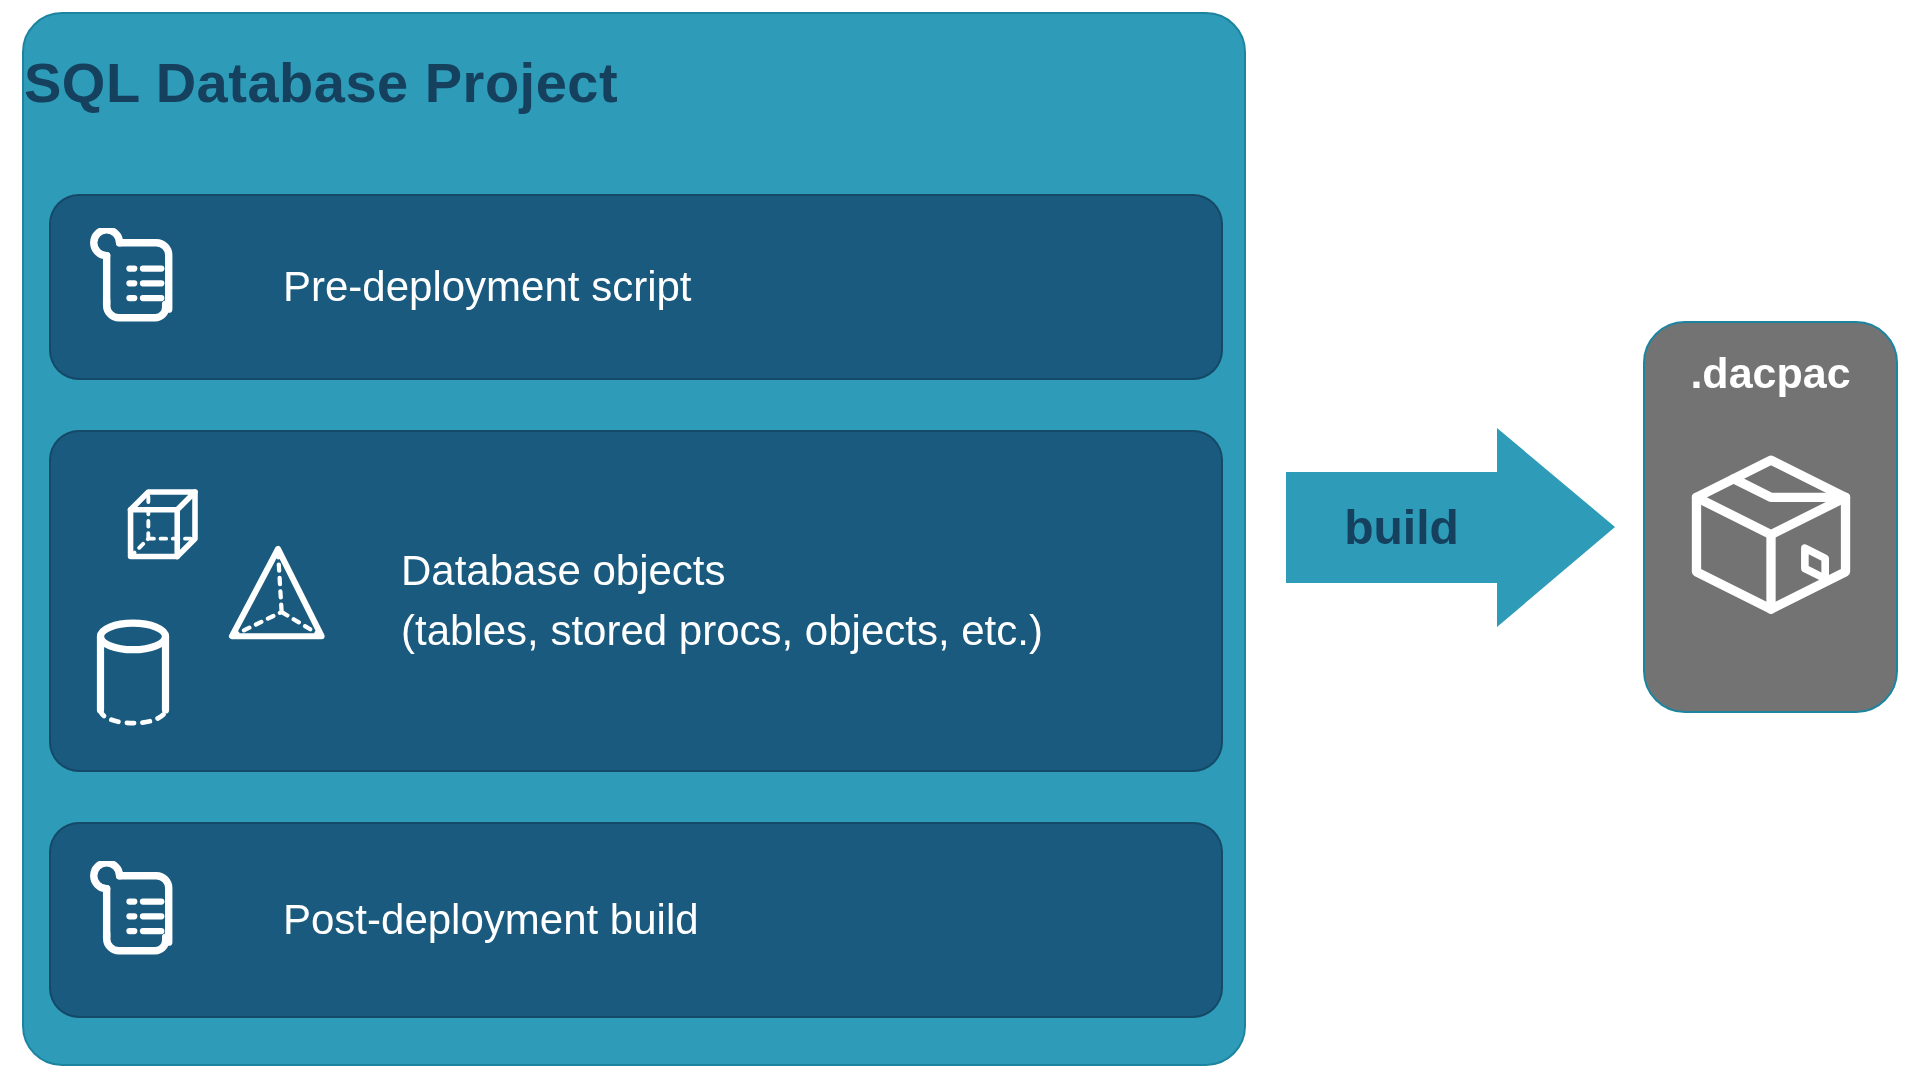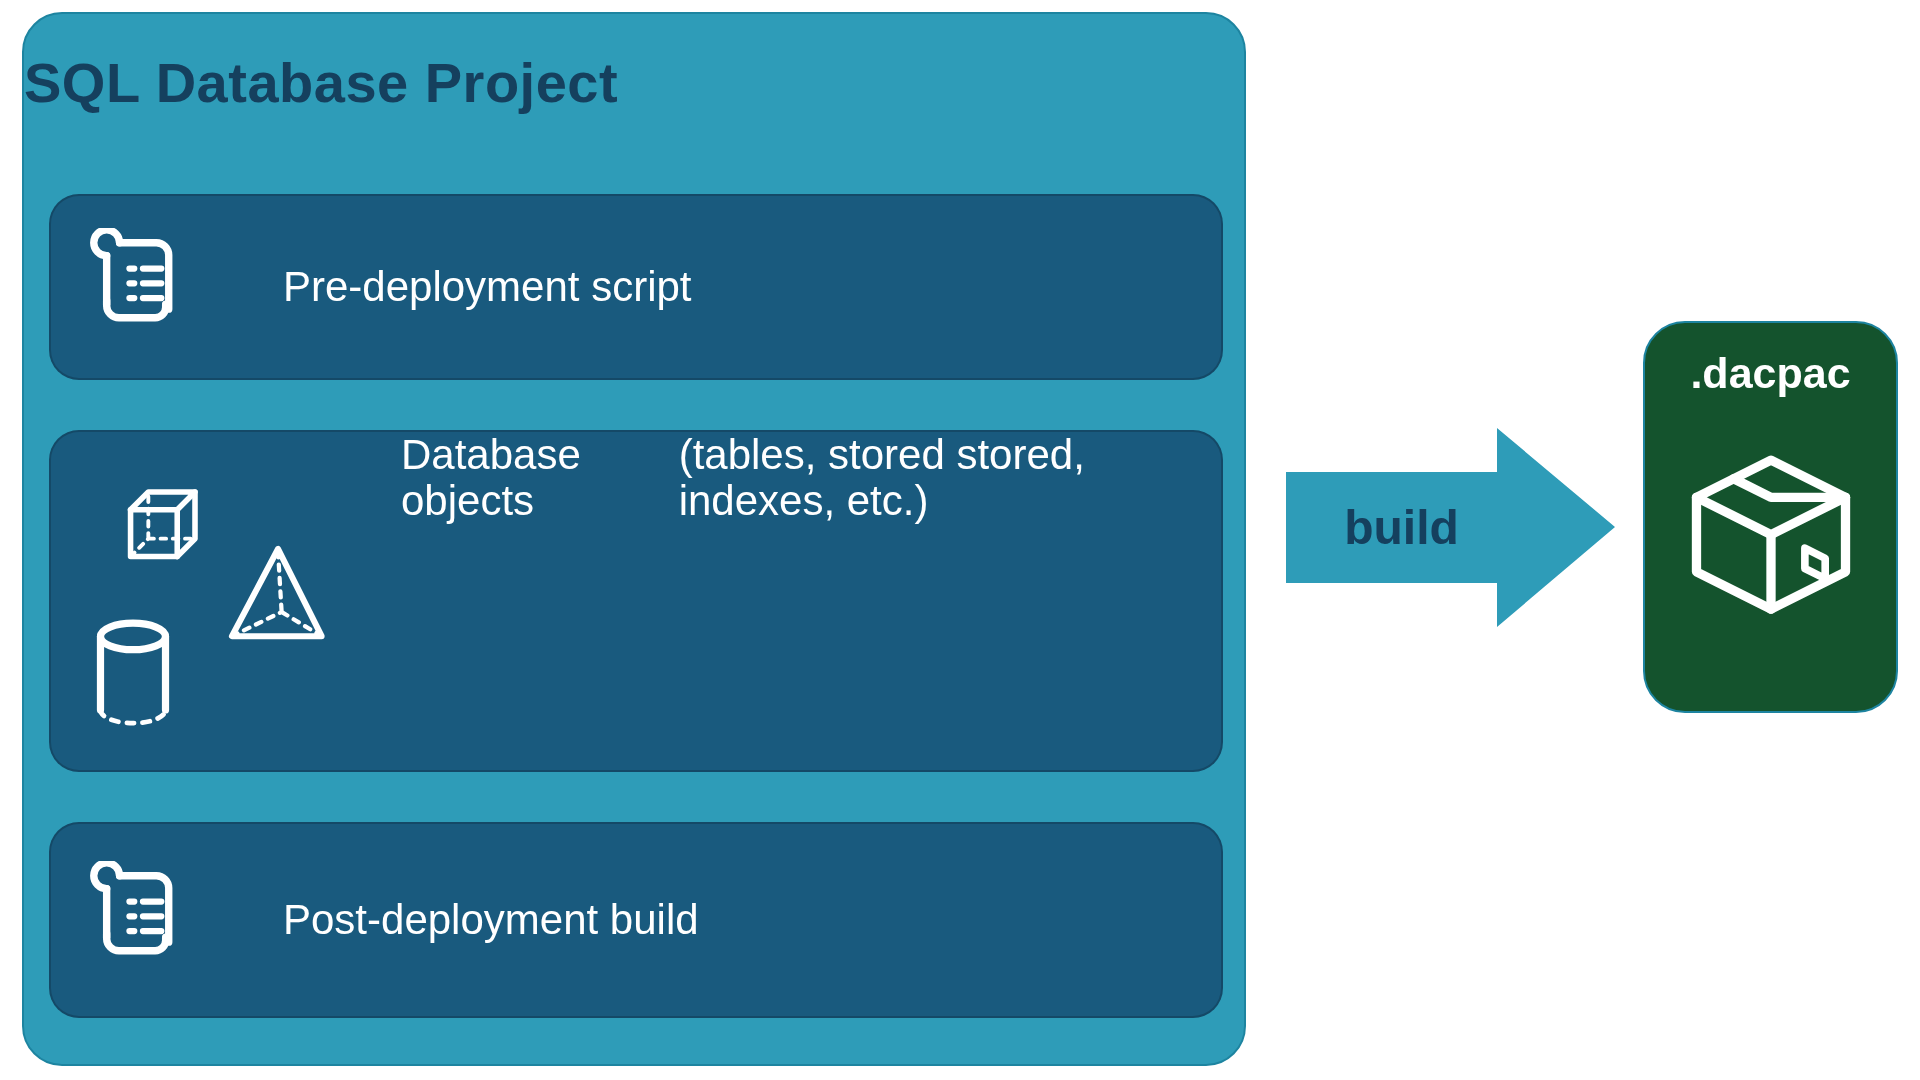--- a/index.html
+++ b/index.html
@@ -71,21 +71,21 @@
   .cube-icon     { left: 58px;  top: 40px;  width: 112px; height: 100px; }
   .pyramid-icon  { left: 164px; top: 104px; width: 126px; height: 118px; }
   .cylinder-icon { left: 36px;  top: 184px; width: 92px;  height: 118px; }
   .obj-icon svg { width: 100%; height: 100%; }
 
   .objects-text {
     position: absolute;
     left: 350px; top: 0;
     height: 100%;
     display: flex;
-    flex-direction: row;
+    flex-direction: column;
     justify-content: center;
     gap: 14px;
   }
   .objects-text .inner-label { line-height: 1.1; }
 
   
   .build-arrow {
     position: absolute;
     left: 1286px; top: 428px;
     width: 330px; height: 199px;
@@ -102,21 +102,21 @@
     font-size: 48px;
     font-weight: bold;
     color: #15405e;
   }
 
   
   .dacpac-box {
     position: absolute;
     left: 1643px; top: 321px;
     width: 255px; height: 392px;
-    background: #14532d;
+    background: #737373;
     border: 2px solid #1d84a0;
     border-radius: 42px;
     box-sizing: border-box;
   }
   .dacpac-label {
     position: absolute;
     top: 26px; left: 0;
     width: 100%;
     text-align: center;
     font-size: 43px;
@@ -171,21 +171,21 @@
       </span>
       <span class="icon obj-icon cylinder-icon">
         <svg viewBox="0 0 72 98" fill="none" stroke="#ffffff" stroke-width="6" stroke-linecap="round" stroke-linejoin="round">
           <ellipse cx="36" cy="17" rx="27" ry="11"></ellipse>
           <path d="M9 17 V78 M63 17 V78"></path>
           <path d="M9 78 a27 11 0 0 0 54 0" stroke-width="4" stroke-dasharray="6 7"></path>
         </svg>
       </span>
       <div class="objects-text">
         <span class="inner-label">Database objects</span>
-        <span class="inner-label">(tables, stored stored, indexes, etc.)</span>
+        <span class="inner-label">(tables, stored procs, objects, etc.)</span>
       </div>
     </div>
 
     <div class="inner-box box3 flex-row">
       <span class="icon scroll-icon">
         <svg viewBox="0 0 96 96" fill="none" stroke="#ffffff" stroke-width="6" stroke-linecap="round" stroke-linejoin="round">
           <path d="M33 12 a10.5 10.5 0 1 0 -10.5 10.5"></path>
           <path d="M33 12 H63 a10 10 0 0 1 10 10 V66"></path>
           <path d="M22.5 22.5 V62"></path>
           <path d="M22.5 59 v4 a10 10 0 0 0 10 10 H62 a8.5 8.5 0 0 0 8.5 -8.5 V62"></path>

